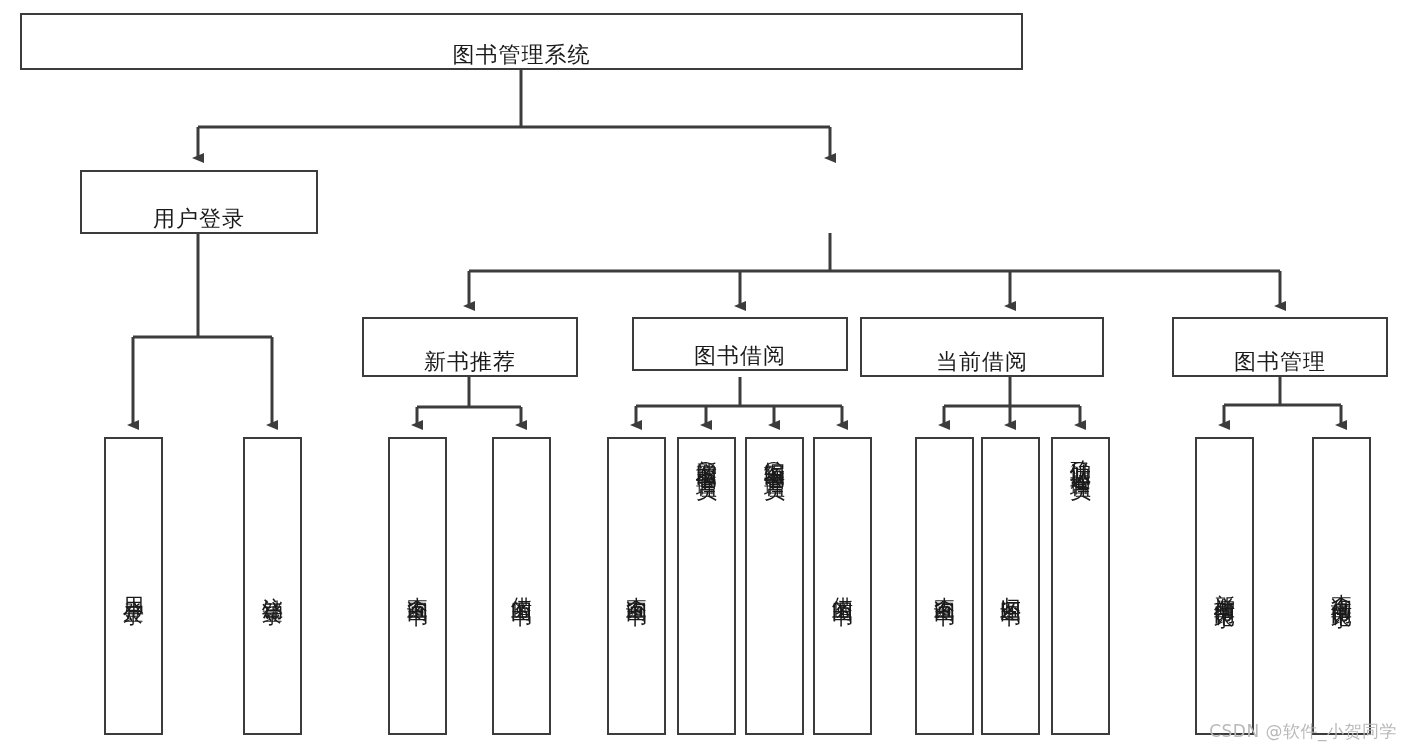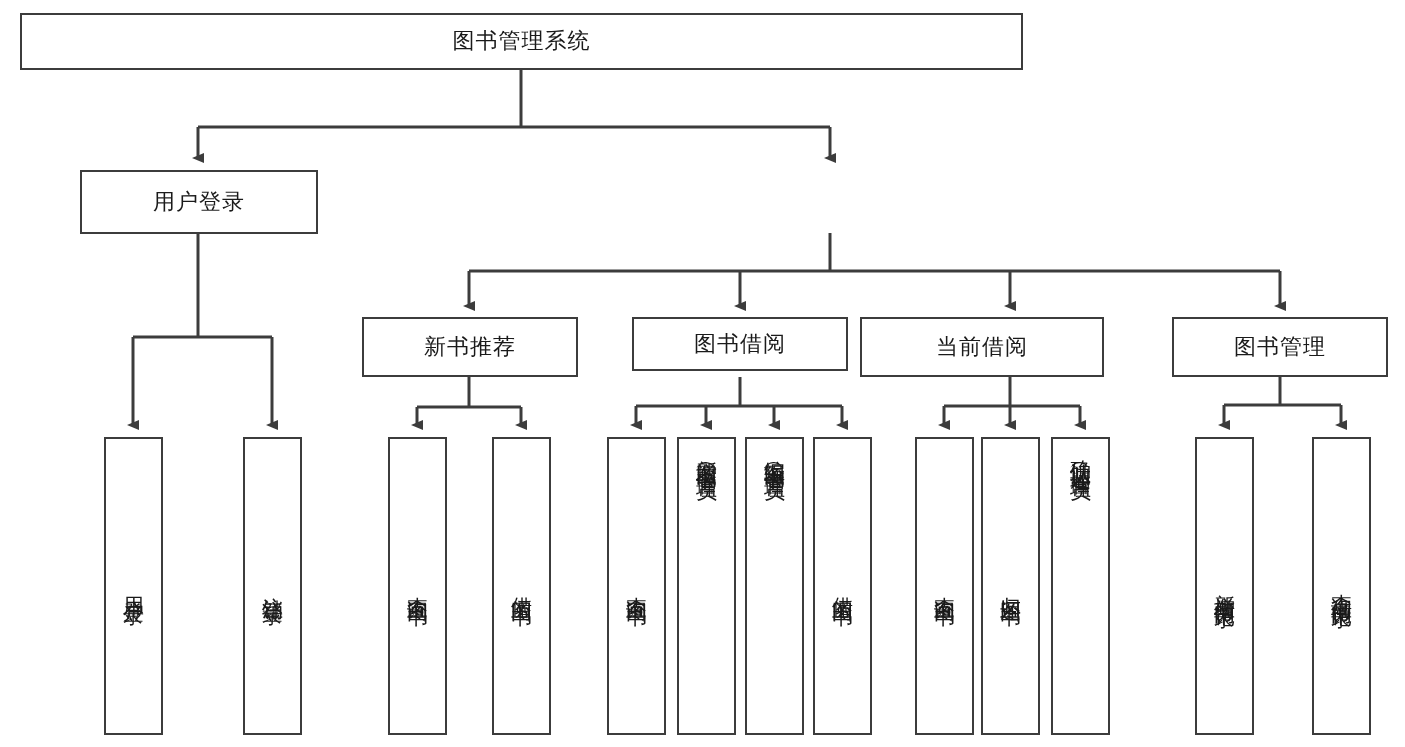--- a/index.html
+++ b/index.html
@@ -22,21 +22,21 @@
     width: 1405px;
     height: 747px;
     pointer-events: none;
   }
   .node {
     position: absolute;
     box-sizing: border-box;
     border: 2px solid #3c3c3c;
     background: #ffffff;
     display: flex;
-    align-items: center;
+    align-items: flex-end;
     justify-content: center;
     color: #1a1a1a;
   }
   .node.horiz {
     font-size: 22px;
     letter-spacing: 1px;
     line-height: 1.2;
   }
   .node.vert {
     writing-mode: vertical-rl;
@@ -194,14 +194,15 @@
   </div>
 
   <div class="node vert" style="left:1195px; top:437px; width:59px; height:298px;">
     <span class="label">新增借阅记录</span>
   </div>
 
   <div class="node vert" style="left:1312px; top:437px; width:59px; height:298px;">
     <span class="label">查询借阅记录</span>
   </div>
 
+  <div id="watermark">CSDN @软件_小贺同学</div>
 
 </div>
 
 </body></html>

